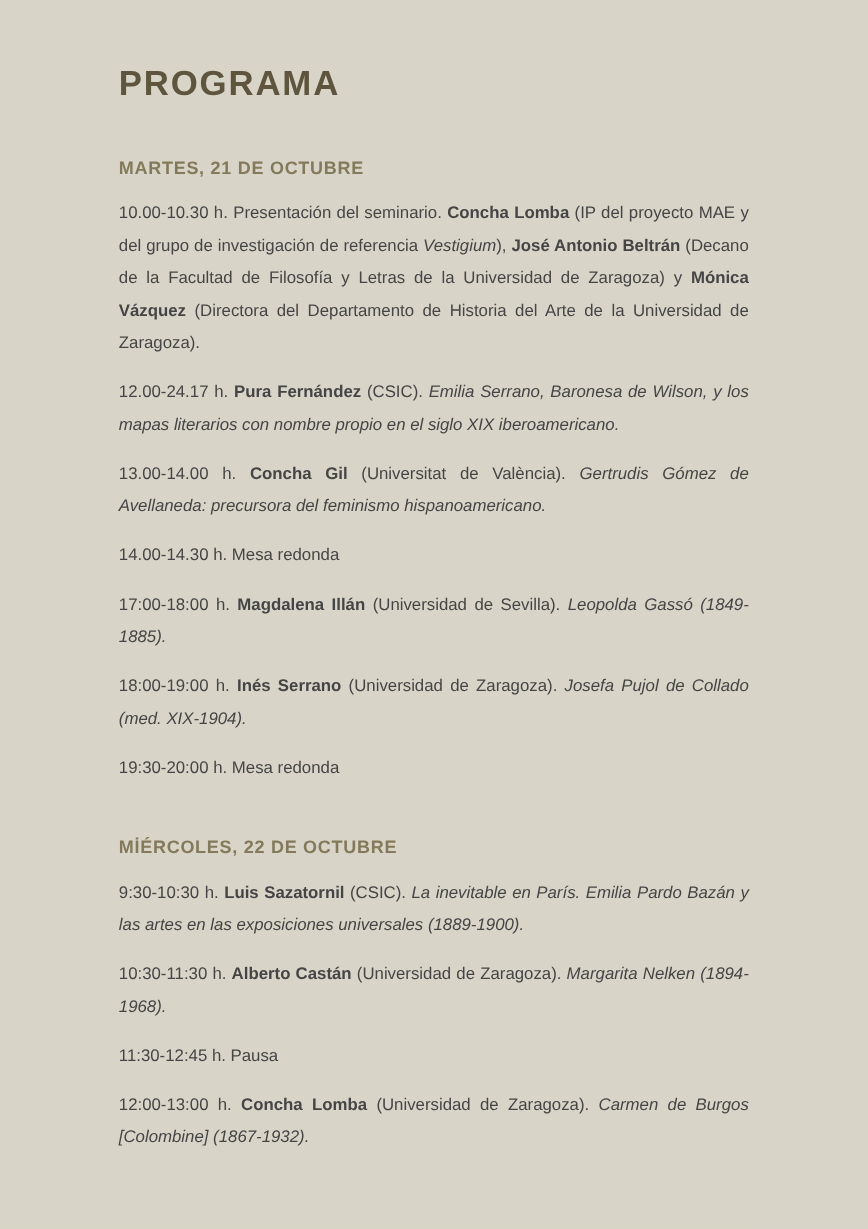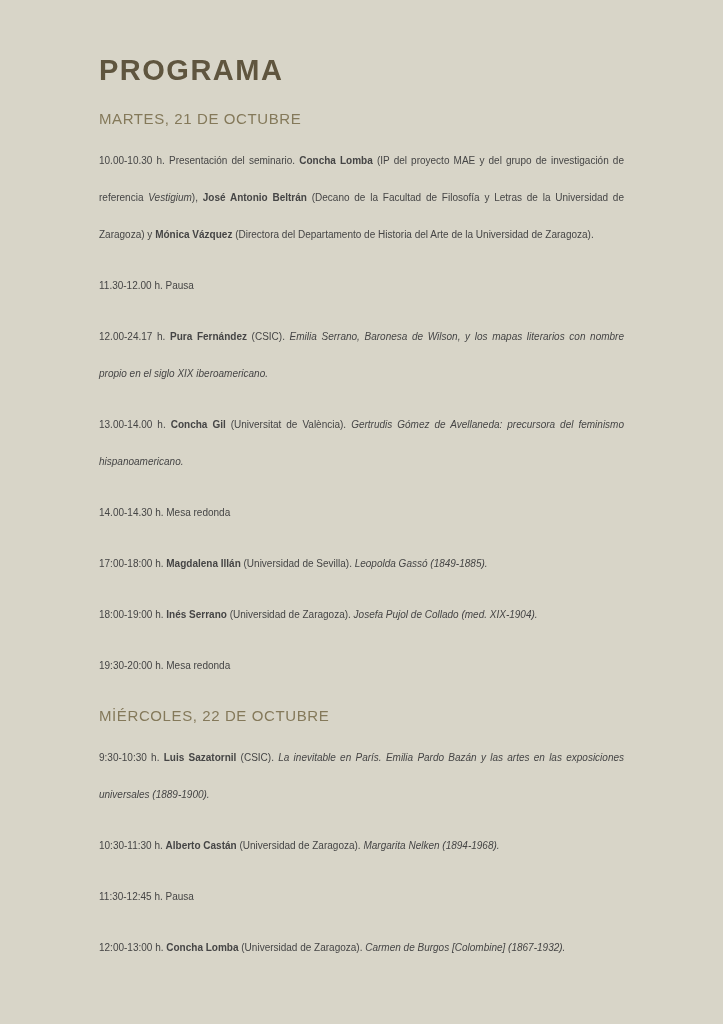--- a/index.html
+++ b/index.html
@@ -24,46 +24,45 @@
   }
   h1.page-title{
     margin:0;
     font-size:29px;
     font-weight:700;
     letter-spacing:1.5px;
     color:var(--title);
     line-height:1.15;
   }
   h2.section-heading{
-    margin:23px 0 0 0;
+    margin:45px 0 0 0;
     font-size:15px;
-    font-weight:400;
+    font-weight:700;
     letter-spacing:0.6px;
     color:var(--heading);
     line-height:1.2;
   }
   p.program-item{
     margin:14px 0 0 0;
-    font-size:10px;
-    line-height:37px;
+    font-size:14px;
+    line-height:27px;
     text-align:justify;
     color:var(--body);
   }
   p.program-item span.b{font-weight:700;}
   p.program-item span.i{font-style:italic;}
 </style>
 </head>
 <body>
 
 <div class="page">
   <h1 class="page-title">PROGRAMA</h1>
   <main id="program">
       <h2 class="section-heading">MARTES, 21 DE OCTUBRE</h2>
       <p class="program-item"><span class="n">10.00-10.30 h. Presentación del seminario. </span><span class="b">Concha Lomba</span><span class="n"> (IP del proyecto MAE y del grupo de investigación de referencia </span><span class="i">Vestigium</span><span class="n">), </span><span class="b">José Antonio Beltrán</span><span class="n"> (Decano de la Facultad de Filosofía y Letras de la Universidad de Zaragoza) y </span><span class="b">Mónica Vázquez</span><span class="n"> (Directora del Departamento de Historia del Arte de la Universidad de Zaragoza).</span></p>
-      <p class="program-item"><span class="n">11.30-12.00 h. Pausa</span></p>
       <p class="program-item"><span class="n">12.00-24.17 h. </span><span class="b">Pura Fernández</span><span class="n"> (CSIC). </span><span class="i">Emilia Serrano, Baronesa de Wilson, y los mapas literarios con nombre propio en el siglo XIX iberoamericano.</span></p>
       <p class="program-item"><span class="n">13.00-14.00 h. </span><span class="b">Concha Gil</span><span class="n"> (Universitat de València). </span><span class="i">Gertrudis Gómez de Avellaneda: precursora del feminismo hispanoamericano.</span></p>
       <p class="program-item"><span class="n">14.00-14.30 h. Mesa redonda</span></p>
       <p class="program-item"><span class="n">17:00-18:00 h. </span><span class="b">Magdalena Illán</span><span class="n"> (Universidad de Sevilla). </span><span class="i">Leopolda Gassó (1849-1885).</span></p>
       <p class="program-item"><span class="n">18:00-19:00 h. </span><span class="b">Inés Serrano</span><span class="n"> (Universidad de Zaragoza). </span><span class="i">Josefa Pujol de Collado (med. XIX-1904).</span></p>
       <p class="program-item"><span class="n">19:30-20:00 h. Mesa redonda</span></p>
       <h2 class="section-heading">MİÉRCOLES, 22 DE OCTUBRE</h2>
       <p class="program-item"><span class="n">9:30-10:30 h. </span><span class="b">Luis Sazatornil</span><span class="n"> (CSIC). </span><span class="i">La inevitable en París. Emilia Pardo Bazán y las artes en las exposiciones universales (1889-1900).</span></p>
       <p class="program-item"><span class="n">10:30-11:30 h. </span><span class="b">Alberto Castán</span><span class="n"> (Universidad de Zaragoza). </span><span class="i">Margarita Nelken (1894-1968).</span></p>
       <p class="program-item"><span class="n">11:30-12:45 h. Pausa</span></p>

